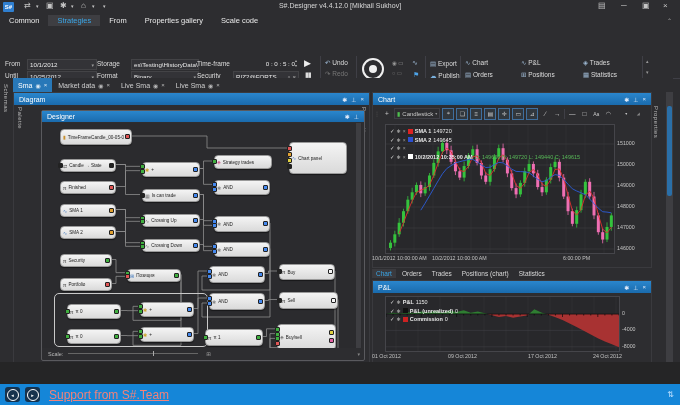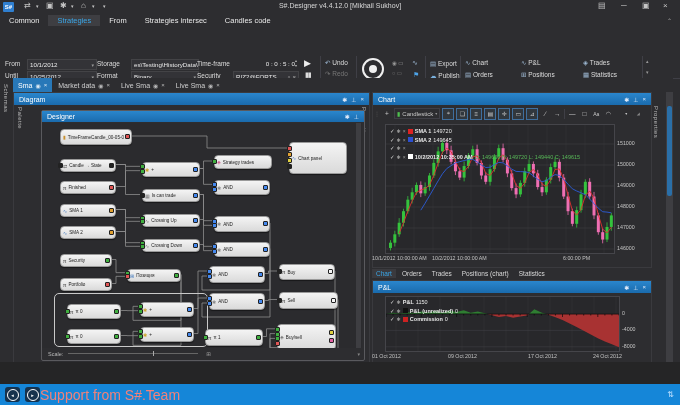--- a/index.html
+++ b/index.html
@@ -52,21 +52,21 @@
   
   #pnltabs{left:372px;top:266px;width:278px;height:14px;display:flex;align-items:center;gap:2px;font-size:6.5px}
   .ptab{padding:1px 4px;color:#d8d8d8}
   .ptab.active{color:#3aa7e8;background:#3a3a3e}
   #pnlpanel{left:372px;top:280px;width:278px;height:82px;background:#2d2d30;border:1px solid #3a3a3e}
   
   #logsbar{left:0;top:362px;width:680px;height:22px;background:#252526}
   #statusbar{left:0;top:384px;width:680px;height:21px;background:#1586d8;display:flex;align-items:center}
   .navbtn{width:15px;height:15px;background:#16324d;border-radius:3px;margin-left:5px;display:flex;align-items:center;justify-content:center}
   .navbtn span{width:10px;height:10px;border:1px solid #fff;border-radius:50%;color:#fff;font-size:5px;display:flex;align-items:center;justify-content:center}
-  #suplink{margin-left:0;color:#f2827a;font-size:14px;}
+  #suplink{margin-left:9px;color:#f2827a;font-size:12px;text-decoration:underline}
   .scrollstrip{background:#3e3e42}
 </style>
 </head>
 <body>
 
 <div class="abs" id="titlebar">
   <span class="abs logo">S#</span>
   <span class="abs qa" style="left:24px">⇄</span>
   <span class="abs qa" style="left:36px;font-size:5px;top:3px">▾</span>
   <span class="abs qa" style="left:46px">▣</span>
@@ -79,22 +79,22 @@
   <span class="abs wbtn" style="left:598px">▤</span>
   <span class="abs wbtn" style="left:621px">─</span>
   <span class="abs wbtn" style="left:642px">▣</span>
   <span class="abs wbtn" style="left:663px">×</span>
 </div>
 
 <div class="abs" id="ribbontabs">
   <span class="rtab">Common</span>
   <span class="rtab active">Strategies</span>
   <span class="rtab">From</span>
-  <span class="rtab">Strategies intersec</span>
-  <span class="rtab">Candles code</span>
+  <span class="rtab">Properties gallery</span>
+  <span class="rtab">Scale code</span>
   <span style="margin-left:auto;margin-right:8px;font-size:6px;color:#aaa">⌃</span>
 </div>
 
 <div class="abs" id="ribbon">
 
   <span class="abs rlabel" style="left:5px;top:33px">From</span>
   <div class="abs rinput" style="left:27px;top:32px;width:64px">
       <span>10/1/2012</span>
       <span style="font-size:5px;color:#999">▾</span>
     </div>

